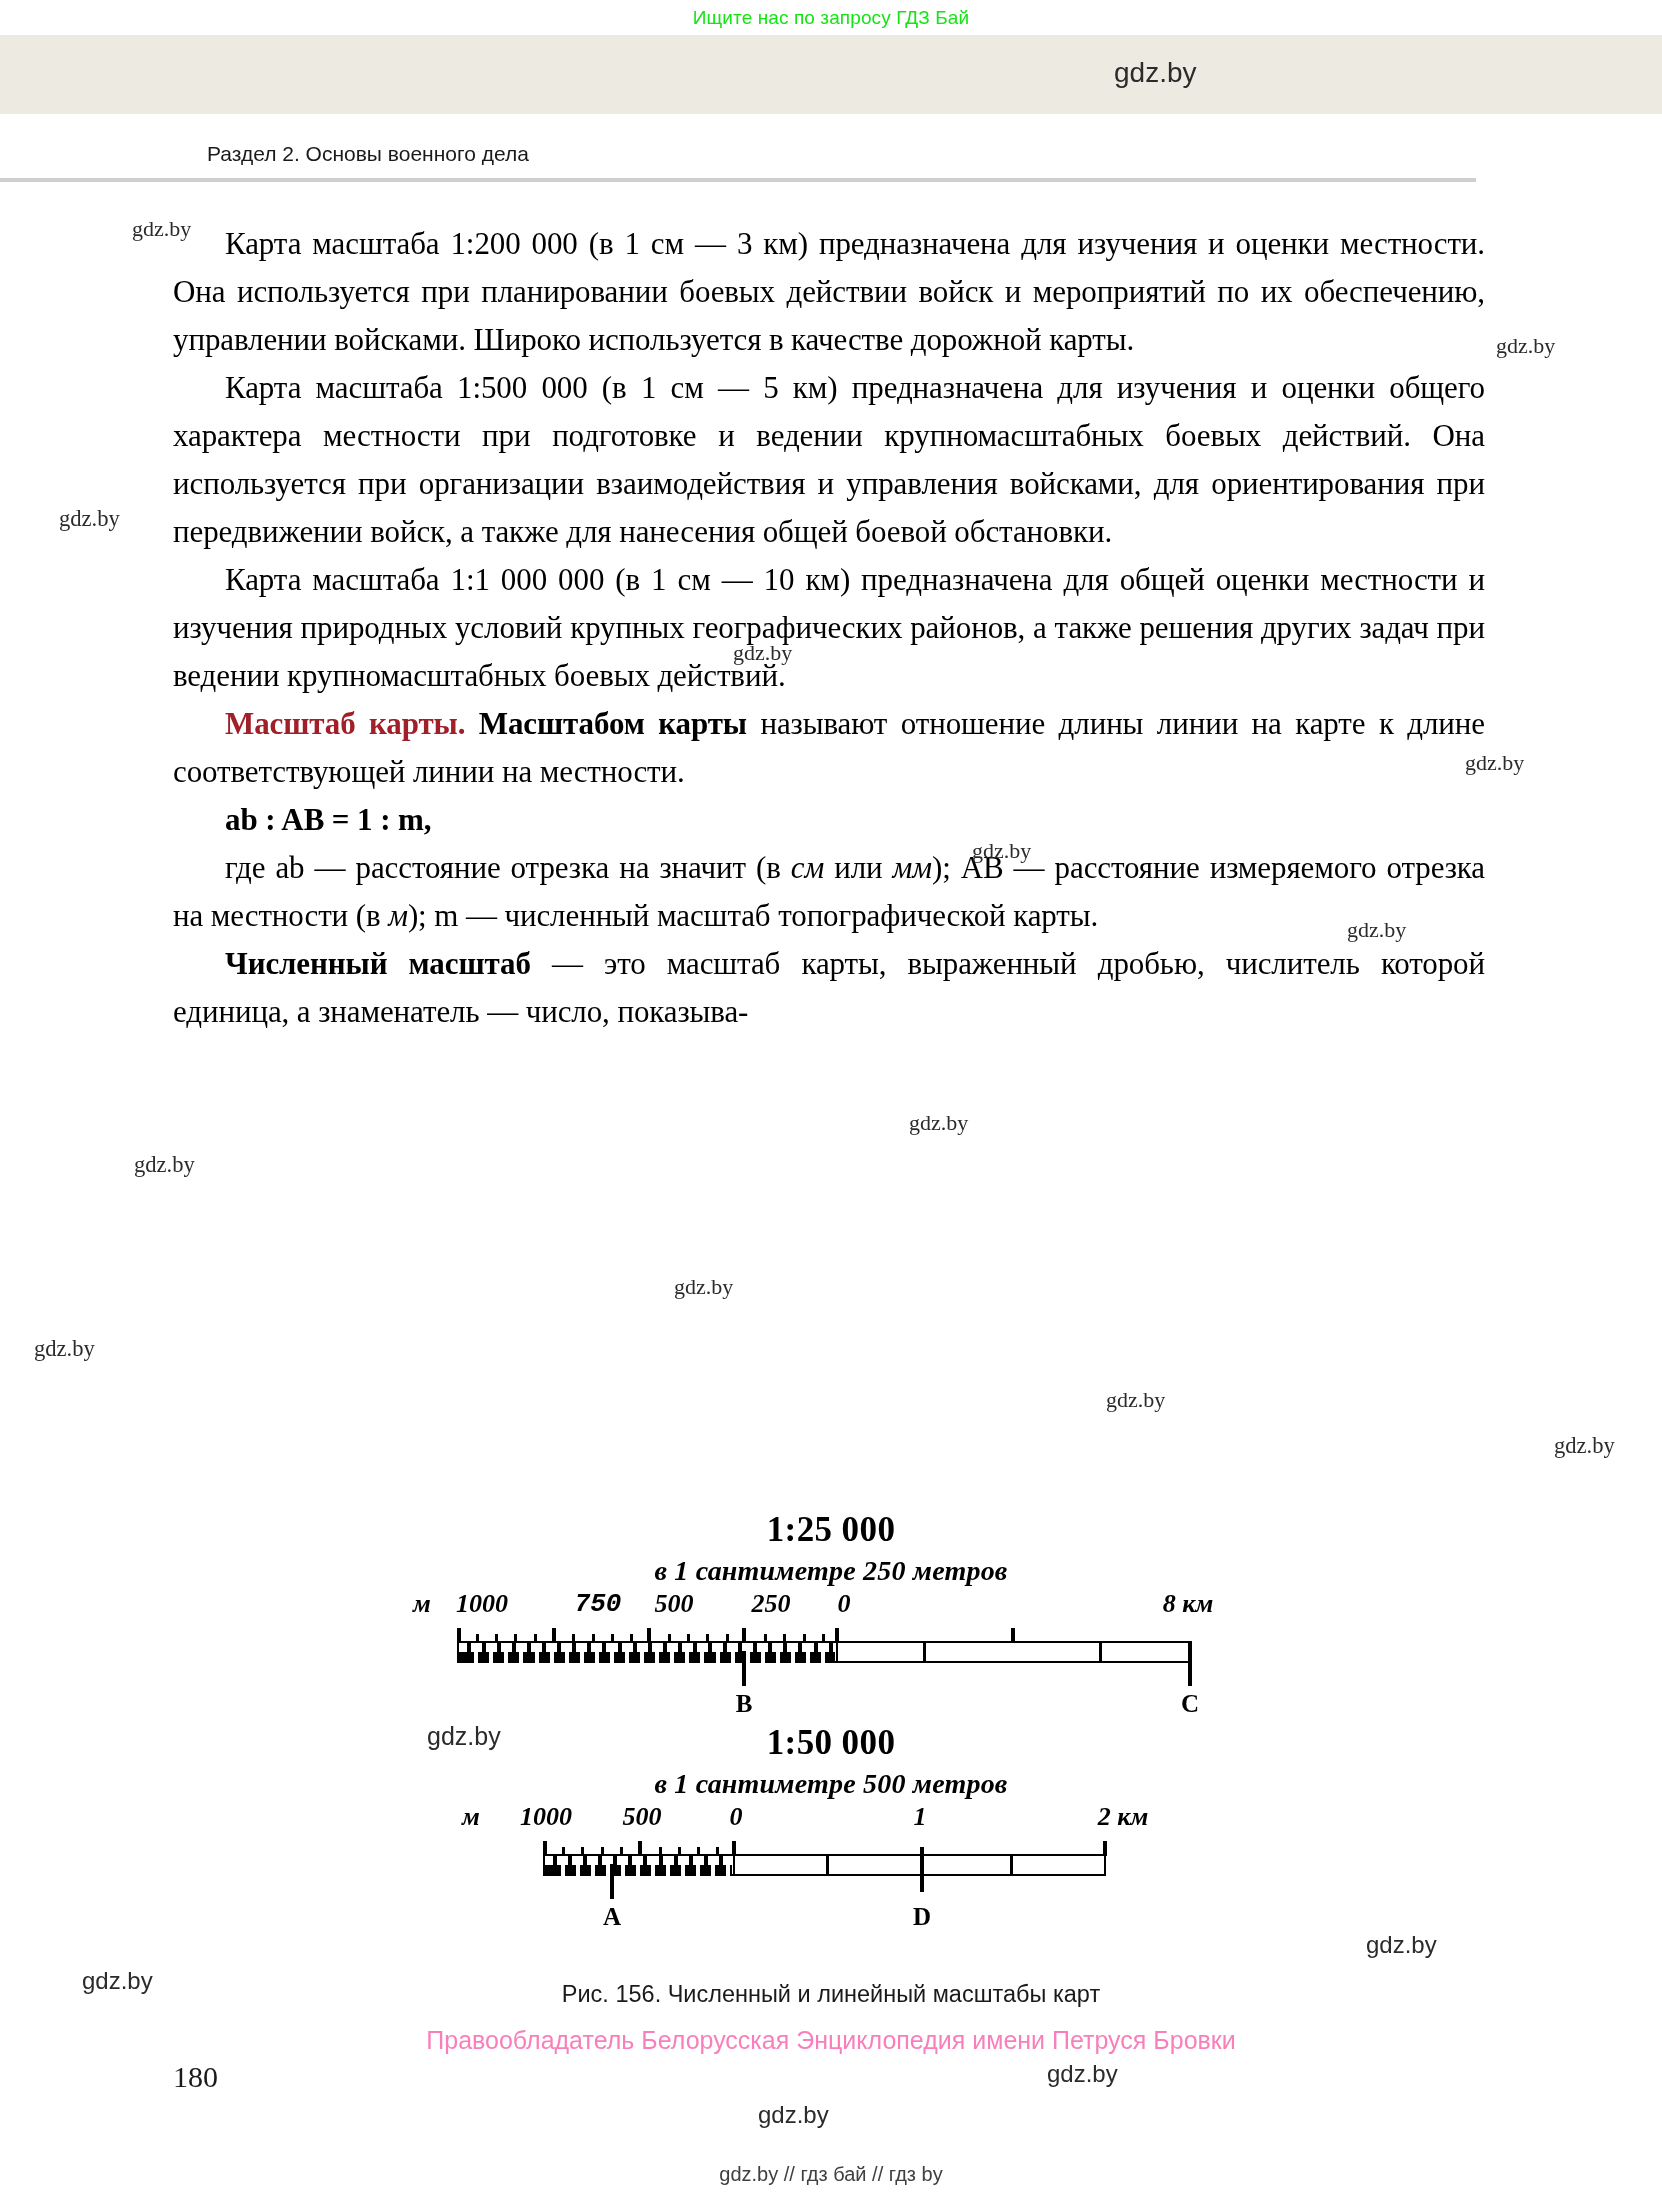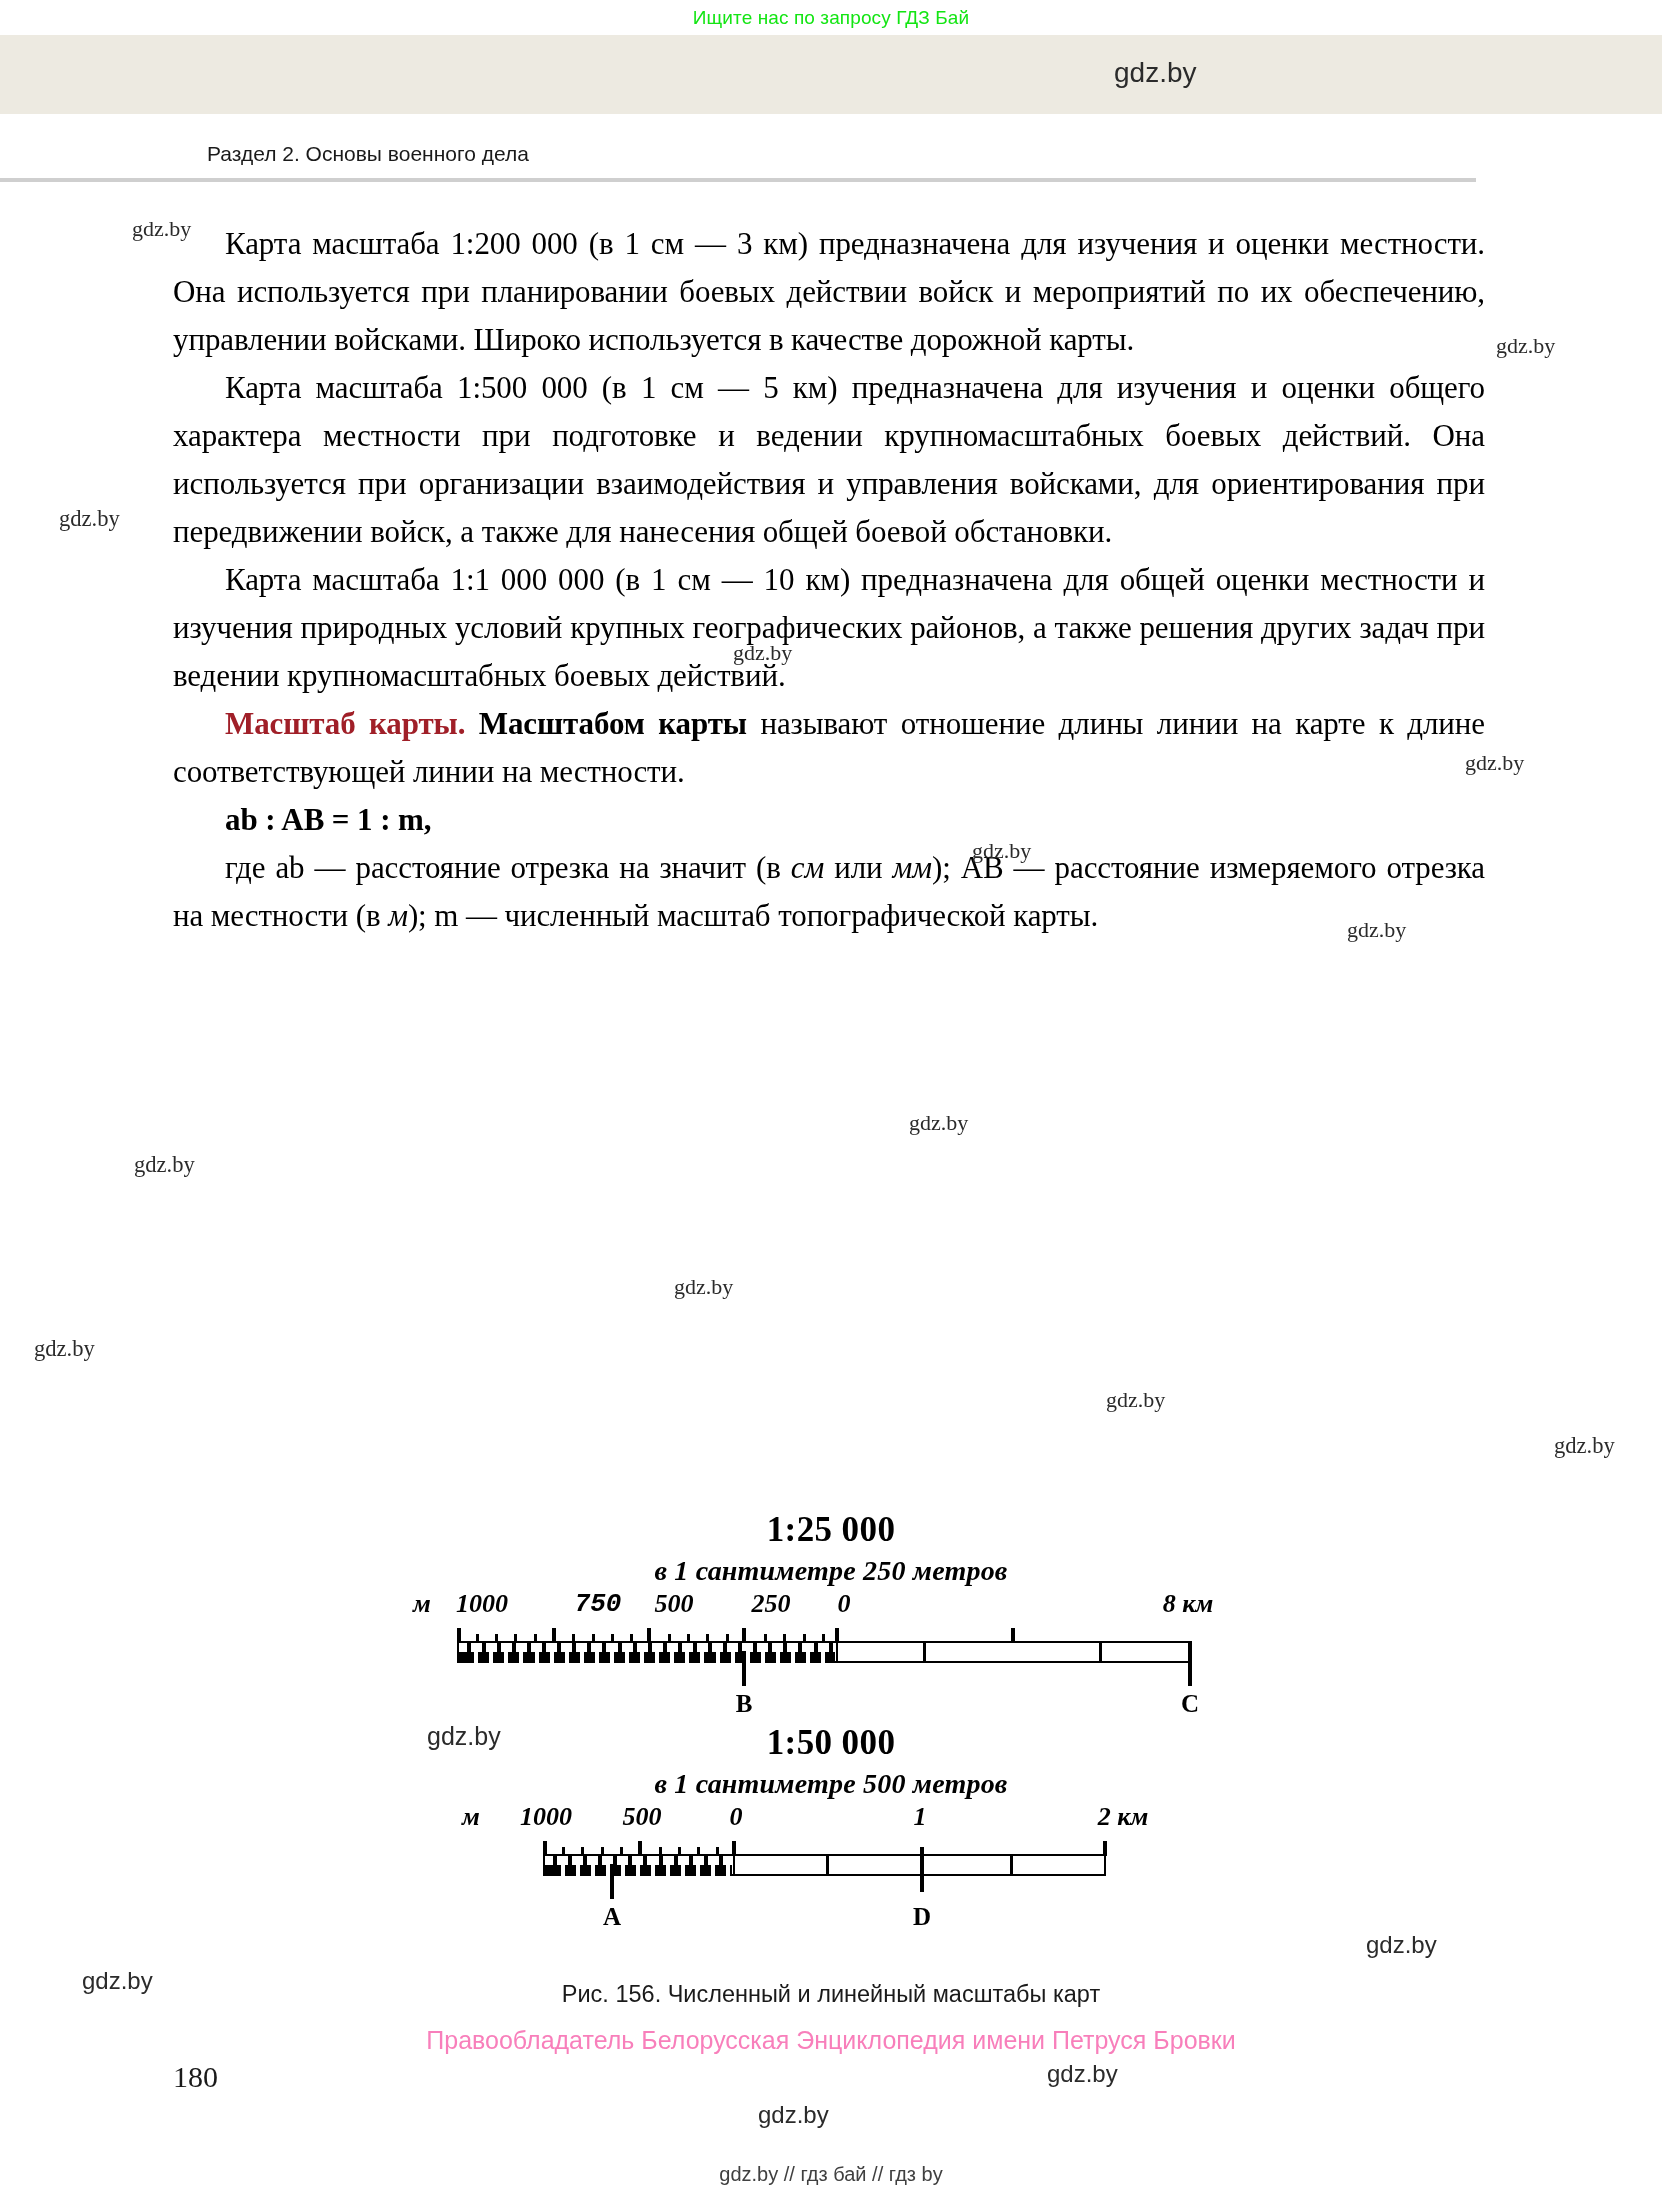--- a/index.html
+++ b/index.html
@@ -264,20 +264,21 @@
   <p class="body">Карта масштаба 1:1 000 000 (в 1 см — 10 км) предназначена для общей оценки местности и изучения природных условий крупных географических районов, а также решения других задач при ведении крупномасштабных боевых действий.</p>
 
   <p class="body"><span class="red-lead">Масштаб карты.</span><span>&nbsp;</span><span class="bold">Масштабом карты</span><span> называют отношение длины линии на карте к длине соответствующей линии на местности.</span></p>
 
 
   <p class="body formula">ab : AB = 1 : m,</p>
 
   <p class="body"><span>где ab — расстояние отрезка на значит (в </span><span class="ital">см</span><span> или </span><span class="ital">мм</span><span>); АВ — расстоя­ние измеряемого отрезка на местности (в </span><span class="ital">м</span><span>); m — численный масштаб топографической карты.</span></p>
 
 
+  <p class="body"><span class="bold">Численный масштаб</span><span> — это масштаб карты, выраженный дро­бью, числитель которой единица, а знаменатель — число, показыва-</span></p>
 </div>
 
 <div id="figure">
 
   <div class="fig-block">
     <div class="fig-title">1:25 000</div>
     <div class="fig-sub">в 1 сантиметре 250 метров</div>
 
     <div class="ruler-wrap">
 

